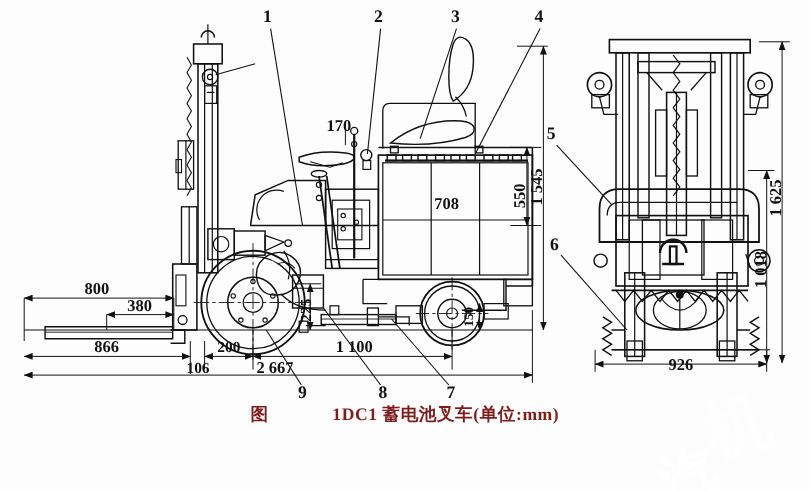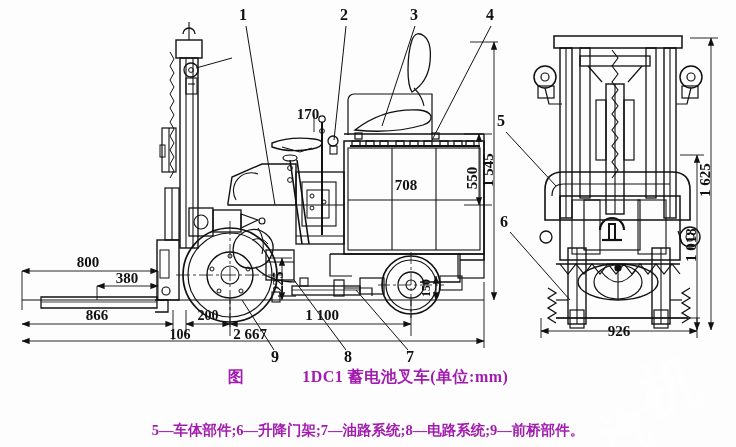--- a/index.html
+++ b/index.html
@@ -21,21 +21,21 @@
     left: 0;
     top: 0;
     width: 736px;
     height: 447px;
   }
   .cap-block {
     position: absolute;
     left: 0;
     width: 736px;
     text-align: center;
-    color: #a21caf;
+    color: #7f1d1d;
     font-weight: bold;
     z-index: 5;
   }
   #caption-title {
     top: 367px;
     font-size: 16px;
     letter-spacing: 0.5px;
   }
   #caption-title .fig-word { margin-right: 58px; }
   #legend-line-1 { top: 397px; font-size: 14.5px; }
@@ -391,15 +391,14 @@
       <text x="410" y="362" text-anchor="middle">7</text>
       <text x="348" y="362" text-anchor="middle">8</text>
       <text x="275" y="362" text-anchor="middle">9</text>
     </g>
   </svg>
 
   <div class="cap-block" id="caption-title">
     <span class="fig-word">图</span><span>1DC1 蓄电池叉车(单位:mm)</span>
   </div>
 
-  <div class="cap-block" id="legend-line-2">5—车体部件;6—升降门架;7—油路系统;8—电路系统;9—前桥部件。</div>
 
 </div>
 
 </body></html>

